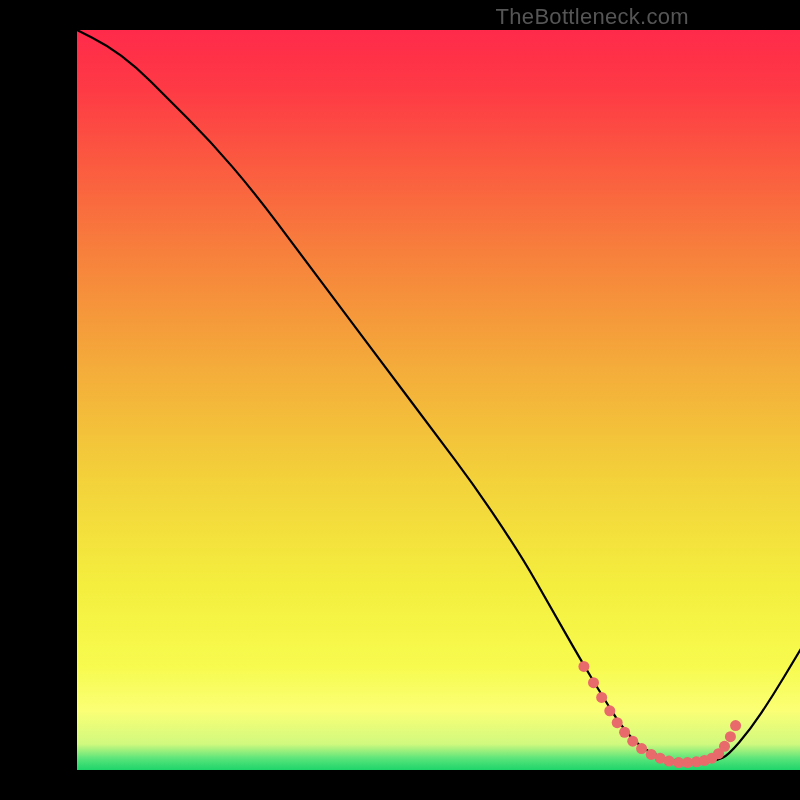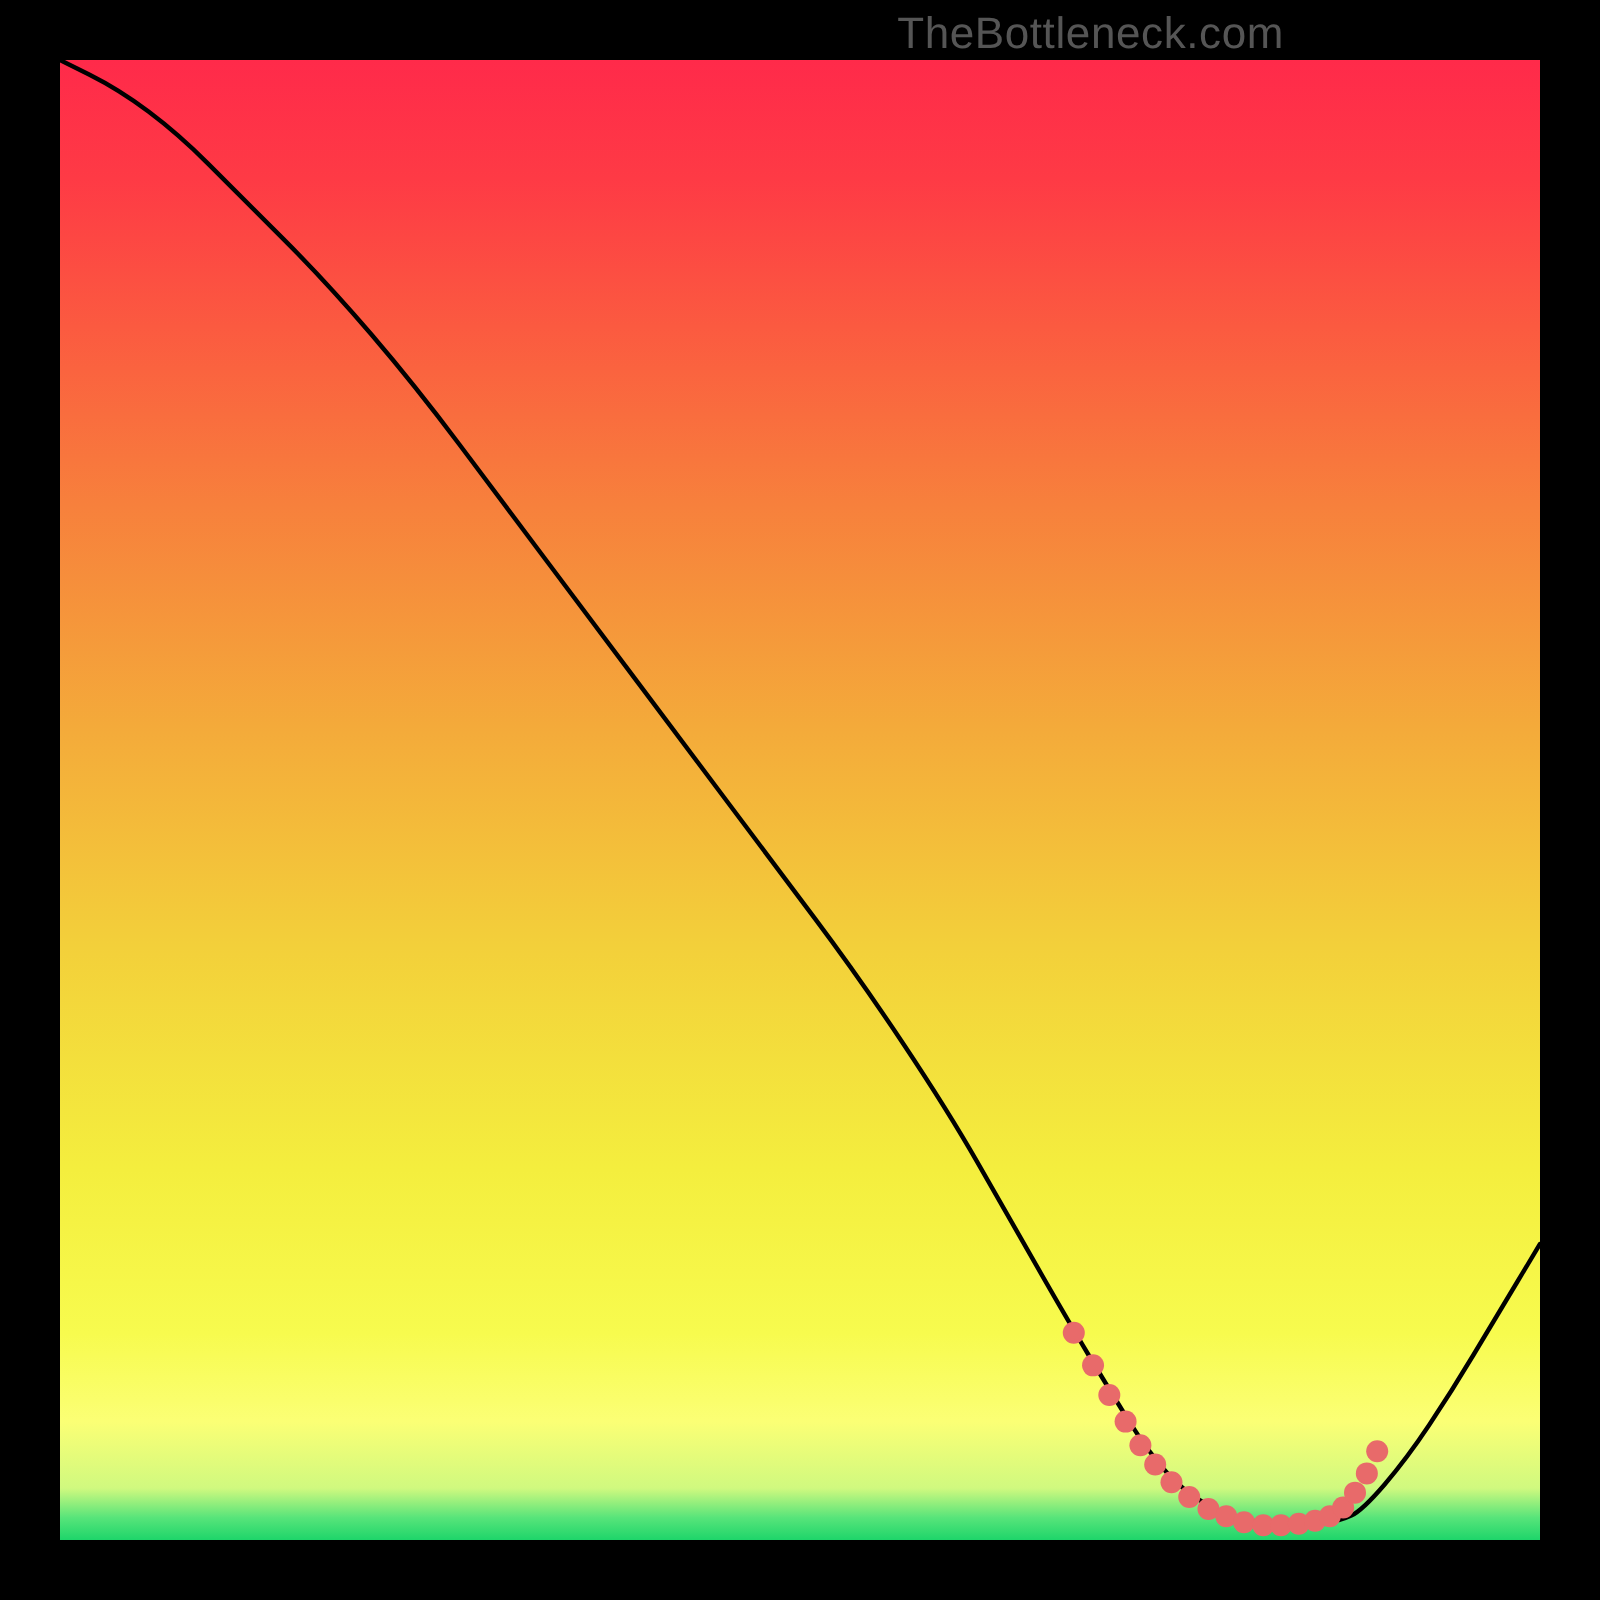--- a/index.html
+++ b/index.html
@@ -8,20 +8,21 @@
     width: 800px;
     height: 800px;
     background: #000;
     overflow: hidden;
   }
   .outer {
     position: relative;
     width: 652px;
     height: 800px;
     background: #000;
+    margin-left: 47px;
   }
   .watermark {
     position: absolute;
     top: 4px;
     right: 10px;
     color: #555;
     font-family: Arial, Helvetica, sans-serif;
     font-size: 22px;
     font-weight: 500;
     letter-spacing: 0.3px;

